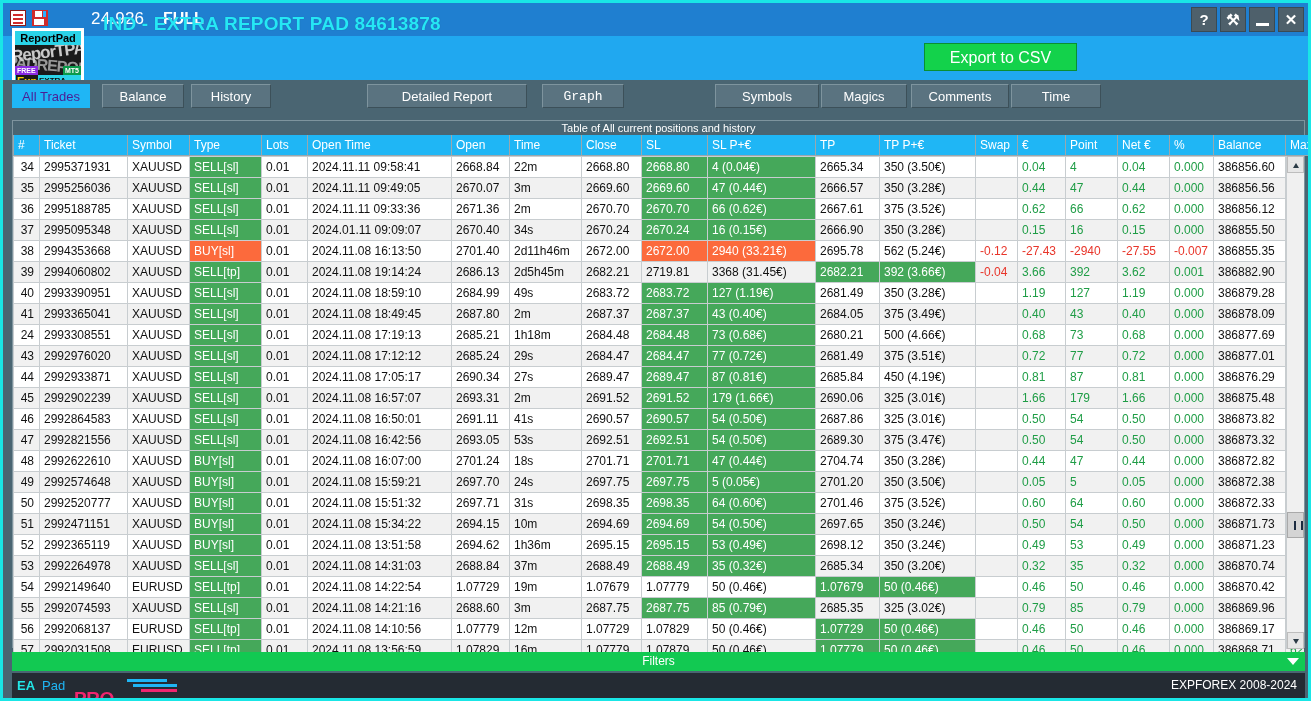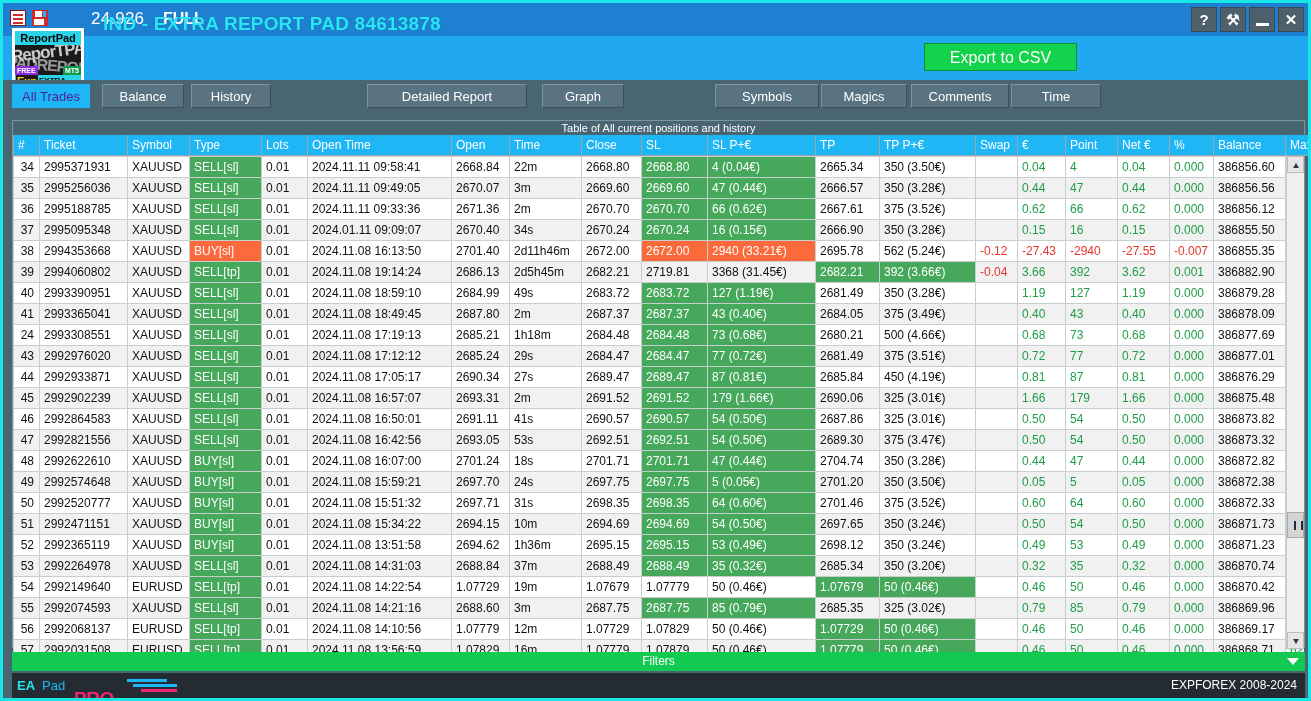--- a/index.html
+++ b/index.html
@@ -242,21 +242,21 @@
       <span class="lg-extra">EXTRA INFO</span>
     </div>
   </div>
 
   <div class="tabbar"></div>
   <div id="tabs-host">
       <div class="tab active" style="left: 9px; width: 78px;"><span>All Trades</span></div>
       <div class="tab" style="left: 99px; width: 82px;"><span>Balance</span></div>
       <div class="tab" style="left: 188px; width: 80px;"><span>History</span></div>
       <div class="tab" style="left: 364px; width: 160px;"><span>Detailed Report</span></div>
-      <div class="tab" style="left: 539px; width: 82px;"><span>Graph</span></div>
+      <div class="tab" style="left: 539px; width: 82px; font-family: Liberation Mono, monospace;"><span>Graph</span></div>
       <div class="tab" style="left: 712px; width: 104px;"><span>Symbols</span></div>
       <div class="tab" style="left: 818px; width: 86px;"><span>Magics</span></div>
       <div class="tab" style="left: 908px; width: 98px;"><span>Comments</span></div>
       <div class="tab" style="left: 1008px; width: 90px;"><span>Time</span></div>
     </div>
 
   <div class="tablewrap">
     <div class="tbl-caption">Table of All current positions and history</div>
     <table>
       <colgroup id="cg-head">

